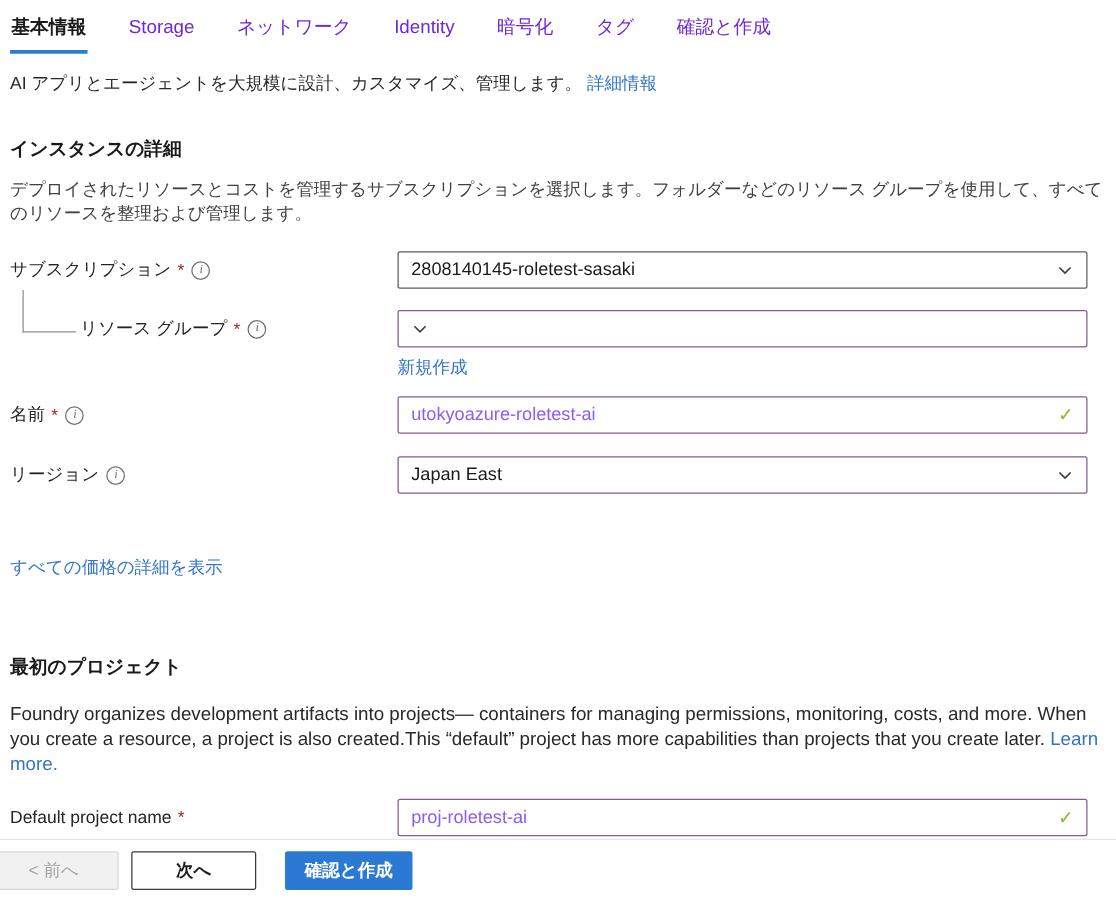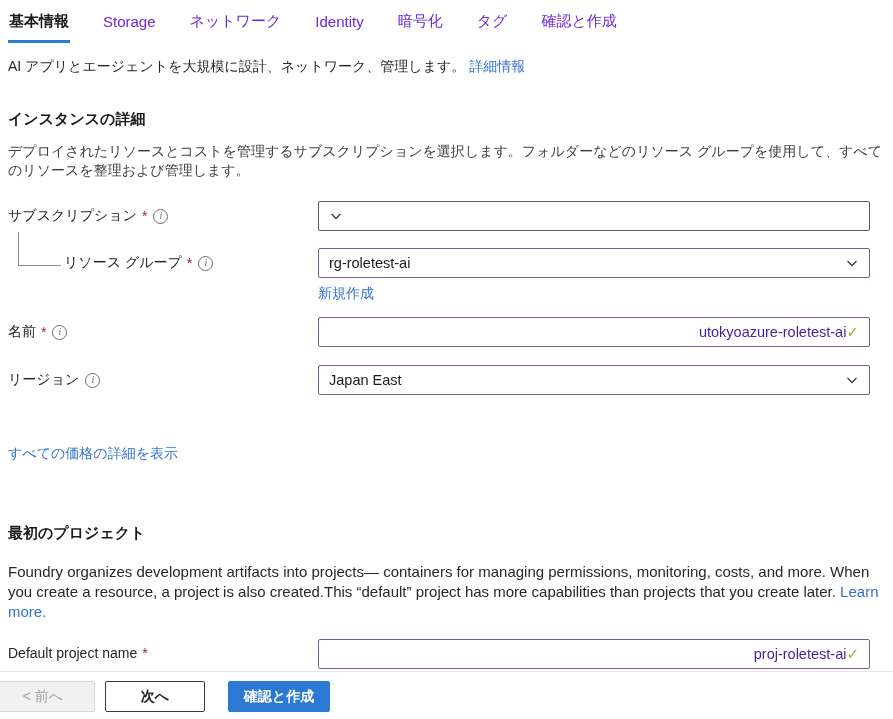--- a/index.html
+++ b/index.html
@@ -51,21 +51,21 @@
   }
   .form-control { width:552px; }
   .field-box {
     height:30px; border:1px solid #5f5d5b; border-radius:2px; background:#fff;
     display:flex; align-items:center; padding:0 10px 0 10px; cursor:pointer;
   }
   .field-box.dirty { border-color:#7d5c97; }
   .field-text { flex:1; font-size:14.5px; color:#1b1a19; white-space:nowrap; overflow:hidden; }
   .field-input {
     flex:1; border:none; outline:none; background:transparent;
-    font:14.5px "Liberation Sans","DejaVu Sans",sans-serif; color:#4c1d95; padding:0;text-align:right;
+    font:14.5px "Liberation Sans","DejaVu Sans",sans-serif; color:#8b5cf6; padding:0;
   }
   .chevron { display:flex; align-items:center; flex-shrink:0; }
   .check { color:#8cbb2a; font-size:15px; font-weight:700; flex-shrink:0; }
   .create-new { display:inline-block; margin-top:7px; font-size:14px; }
 
   .row-gap-sub { margin-bottom:17px; }
   .row-gap-rg { margin-bottom:14px; }
   .row-gap-name { margin-bottom:18px; }
 
   .pricing { margin-top:50px; font-size:14px; }
@@ -106,56 +106,56 @@
       <div class="tab active">基本情報</div>
       <div class="tab">Storage</div>
       <div class="tab">ネットワーク</div>
       <div class="tab">Identity</div>
       <div class="tab">暗号化</div>
       <div class="tab">タグ</div>
       <div class="tab">確認と作成</div>
     </div>
 
     <div class="intro">
-      <span>AI アプリとエージェントを大規模に設計、ネットワーク、管理します。</span>
+      <span>AI アプリとエージェントを大規模に設計、カスタマイズ、管理します。</span>
       <a class="link">詳細情報</a>
     </div>
 
     <div class="section-title">インスタンスの詳細</div>
     <div class="section-desc">デプロイされたリソースとコストを管理するサブスクリプションを選択します。フォルダーなどのリソース グループを使用して、すべてのリソースを整理および管理します。</div>
 
     <div class="form">
       <div class="connector"></div>
 
       <div class="form-row row-gap-sub">
         <div class="form-label">
           <span>サブスクリプション</span>
           <span class="req">*</span>
           <span class="info-icon">i</span>
         </div>
         <div class="form-control">
           <div class="field-box">
+            <span class="field-text">2808140145-roletest-sasaki</span>
             <span class="chevron">
               <svg width="14" height="14" viewBox="0 0 14 14">
                   <path d="M2.5 5 L7 9.5 L11.5 5" fill="none" stroke="#3a3a3a" stroke-width="1.3"></path>
                 </svg>
             </span>
           </div>
         </div>
       </div>
 
       <div class="form-row row-gap-rg">
         <div class="form-label indent">
           <span>リソース グループ</span>
           <span class="req">*</span>
           <span class="info-icon">i</span>
         </div>
         <div class="form-control">
           <div class="field-box dirty">
-            <span class="field-text">rg-roletest-ai</span>
             <span class="chevron">
               <svg width="14" height="14" viewBox="0 0 14 14">
                   <path d="M2.5 5 L7 9.5 L11.5 5" fill="none" stroke="#3a3a3a" stroke-width="1.3"></path>
                 </svg>
             </span>
           </div>
           <a class="link create-new">新規作成</a>
         </div>
       </div>
 

